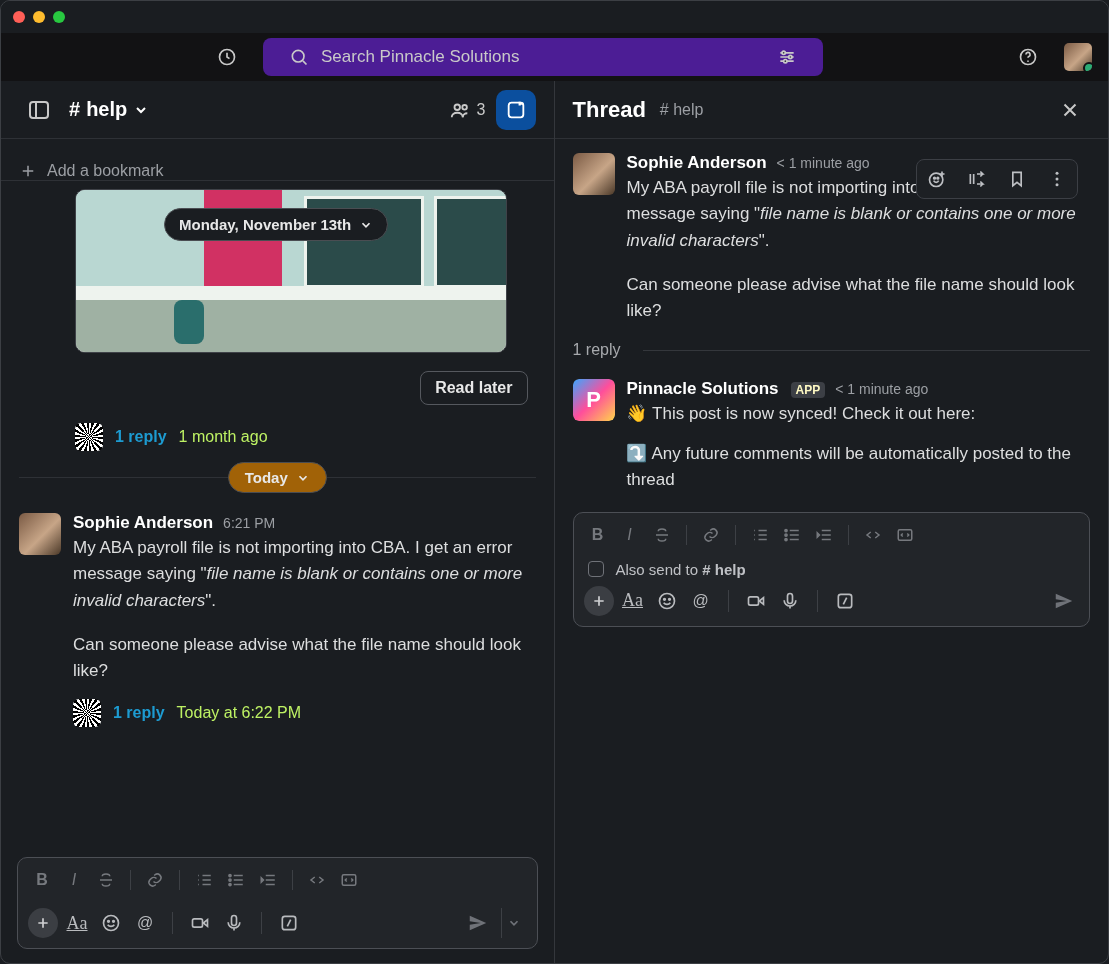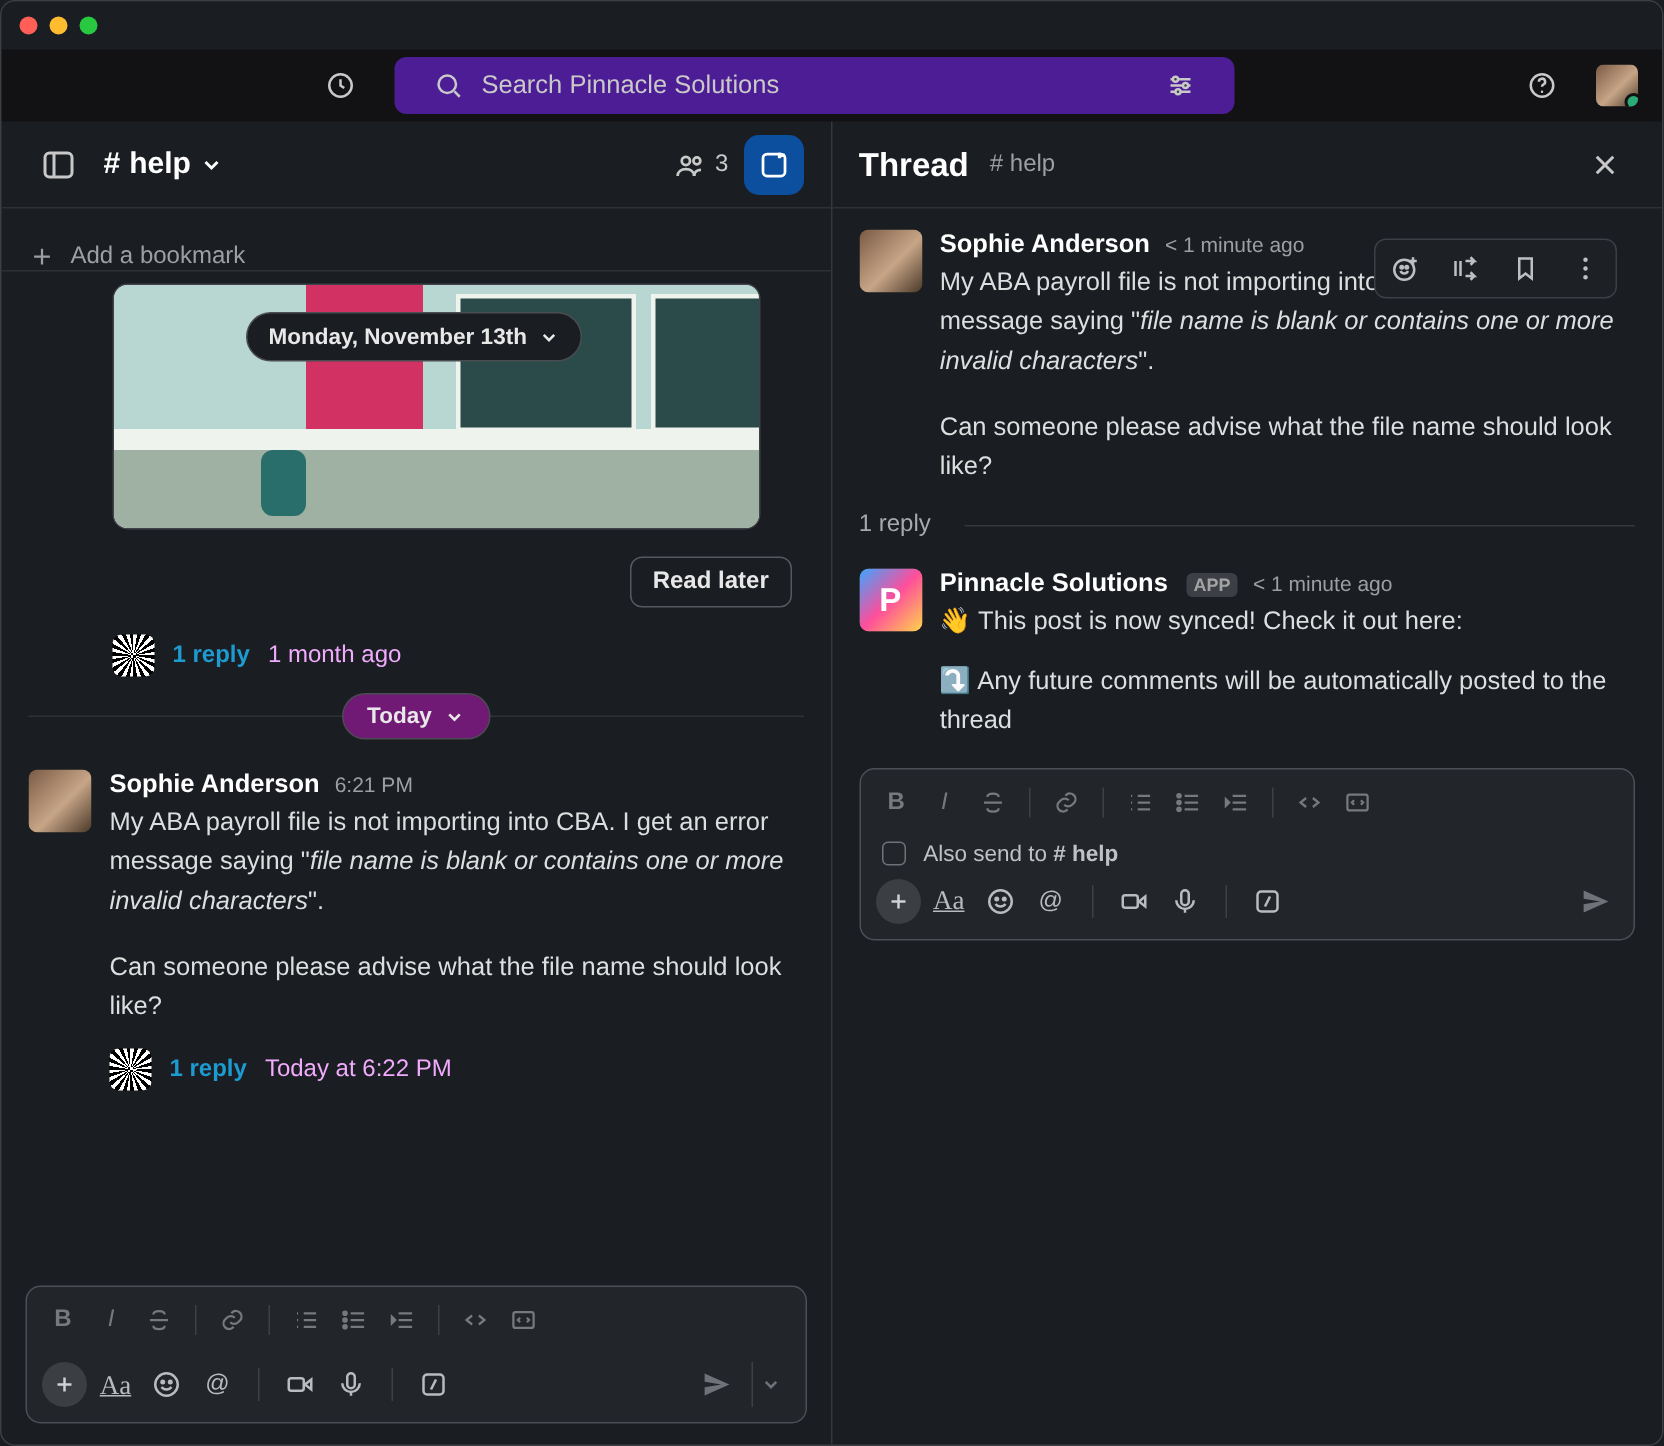--- a/index.html
+++ b/index.html
@@ -42,24 +42,24 @@
   .porch .steps{position:absolute;left:0;right:0;bottom:0;height:52px;background:#9fb1a3}
   .porch .window{position:absolute;top:6px;width:120px;height:92px;background:#2b4b4a;border:3px solid #eef3ee}
   .porch .w1{left:228px}.porch .w2{left:358px}
   .porch .sit{position:absolute;left:98px;bottom:8px;width:30px;height:44px;background:#2a6e6c;border-radius:8px}
   .datepill{position:absolute;left:88px;top:18px;background:#1a1d21;border:1px solid #4a4d52;color:#e8e8e8;border-radius:24px;padding:7px 14px;font-size:15px;font-weight:700;display:flex;align-items:center;gap:8px}
   .readlater{margin:18px 0 0 0;display:flex;justify-content:flex-end;padding-right:8px}
   .readlater button{background:none;border:1px solid #55585e;color:#e8e8e8;border-radius:8px;padding:7px 14px;font-size:16px;font-weight:600}
   .replyline{margin:18px 0 0 56px;display:flex;align-items:center;gap:12px}
   .replyline .mini{width:28px;height:28px;border-radius:6px;background:repeating-conic-gradient(#fff 0 10deg,#000 10deg 20deg)}
   .replyline a{color:#1d9bd1;font-weight:700;font-size:16px}
-  .replyline .ago{color:#f0abfc;font-size:16px}
+  .replyline .ago{color:#bef264;font-size:16px}
   hr.div{border:none;border-top:1px solid #2e3136;margin:26px 0 0}
   .daylabel{display:flex;justify-content:center;margin-top:-16px}
-  .daylabel .pill{background:#701a75;border:1px solid #4a4d52;color:#e8e8e8;border-radius:24px;padding:6px 16px;font-size:15px;font-weight:700;display:flex;align-items:center;gap:8px}
+  .daylabel .pill{background:#a16207;border:1px solid #4a4d52;color:#e8e8e8;border-radius:24px;padding:6px 16px;font-size:15px;font-weight:700;display:flex;align-items:center;gap:8px}
   .msg{display:flex;gap:12px;margin-top:20px}
   .msg .av{width:42px;height:42px;border-radius:6px;flex:0 0 42px;overflow:hidden;background:#3a3a3a}
   .msg .body{flex:1;min-width:0}
   .msg .hd{display:flex;align-items:baseline;gap:10px}
   .msg .hd .name{color:#fff;font-weight:800;font-size:17px}
   .msg .hd .time{color:#9c9fa4;font-size:14px}
   .msg p{color:#dddedf;font-size:17px;line-height:1.55;margin-top:2px}
   .msg .err{font-style:italic}
   
   .composer{margin:16px;border:1px solid #4c4f55;border-radius:10px;background:#222529}
@@ -76,21 +76,21 @@
   .row2 .caret{display:flex;align-items:center;justify-content:center;width:26px;color:#6f7278}
   
   .thHead{height:58px;display:flex;align-items:center;padding:0 18px;border-bottom:1px solid #2e3136;gap:14px}
   .thHead h2{color:#fff;font-size:22px;font-weight:800}
   .thHead .chan{color:#9c9fa4;font-size:16px}
   .thHead .close{margin-left:auto}
   .rightScroll{padding:14px 18px;flex:1;overflow:auto}
   .hoverbar{position:absolute;right:12px;top:6px;background:#1d2024;border:1px solid #3c3f45;border-radius:8px;display:flex}
   .hoverbar span{width:40px;height:38px;display:flex;align-items:center;justify-content:center;color:#bdbfc3}
   .threadmsg{position:relative}
-  .appbadge{background:#3c3f45;color:#a3a3a3;font-size:12px;font-weight:700;border-radius:4px;padding:1px 5px;margin-left:2px}
+  .appbadge{background:#3c3f45;color:#fef9c3;font-size:12px;font-weight:700;border-radius:4px;padding:1px 5px;margin-left:2px}
   .lnk{color:#36a6d6;font-style:italic}
   .replytitle{color:#a7a9ad;font-size:16px;margin:16px 0 0;position:relative}
   .replytitle::after{content:"";position:absolute;left:70px;right:0;top:50%;border-top:1px solid #34373c}
   .also{display:flex;align-items:center;gap:12px;padding:4px 14px 2px;color:#bfc1c5;font-size:15px}
   .also .cbx{width:16px;height:16px;border:1.5px solid #6f7278;border-radius:4px}
   .plogo{width:42px;height:42px;border-radius:6px;background:linear-gradient(135deg,#3aa6ff 0%,#ff4e9b 50%,#ffd54a 100%);display:flex;align-items:center;justify-content:center;color:#fff;font-weight:900;font-size:22px}
   .sop{background:linear-gradient(135deg,#7a5a44 0%, #c7a587 55%, #4a3828 100%)}
   .icon{width:20px;height:20px}
   svg{display:block}
 </style>

